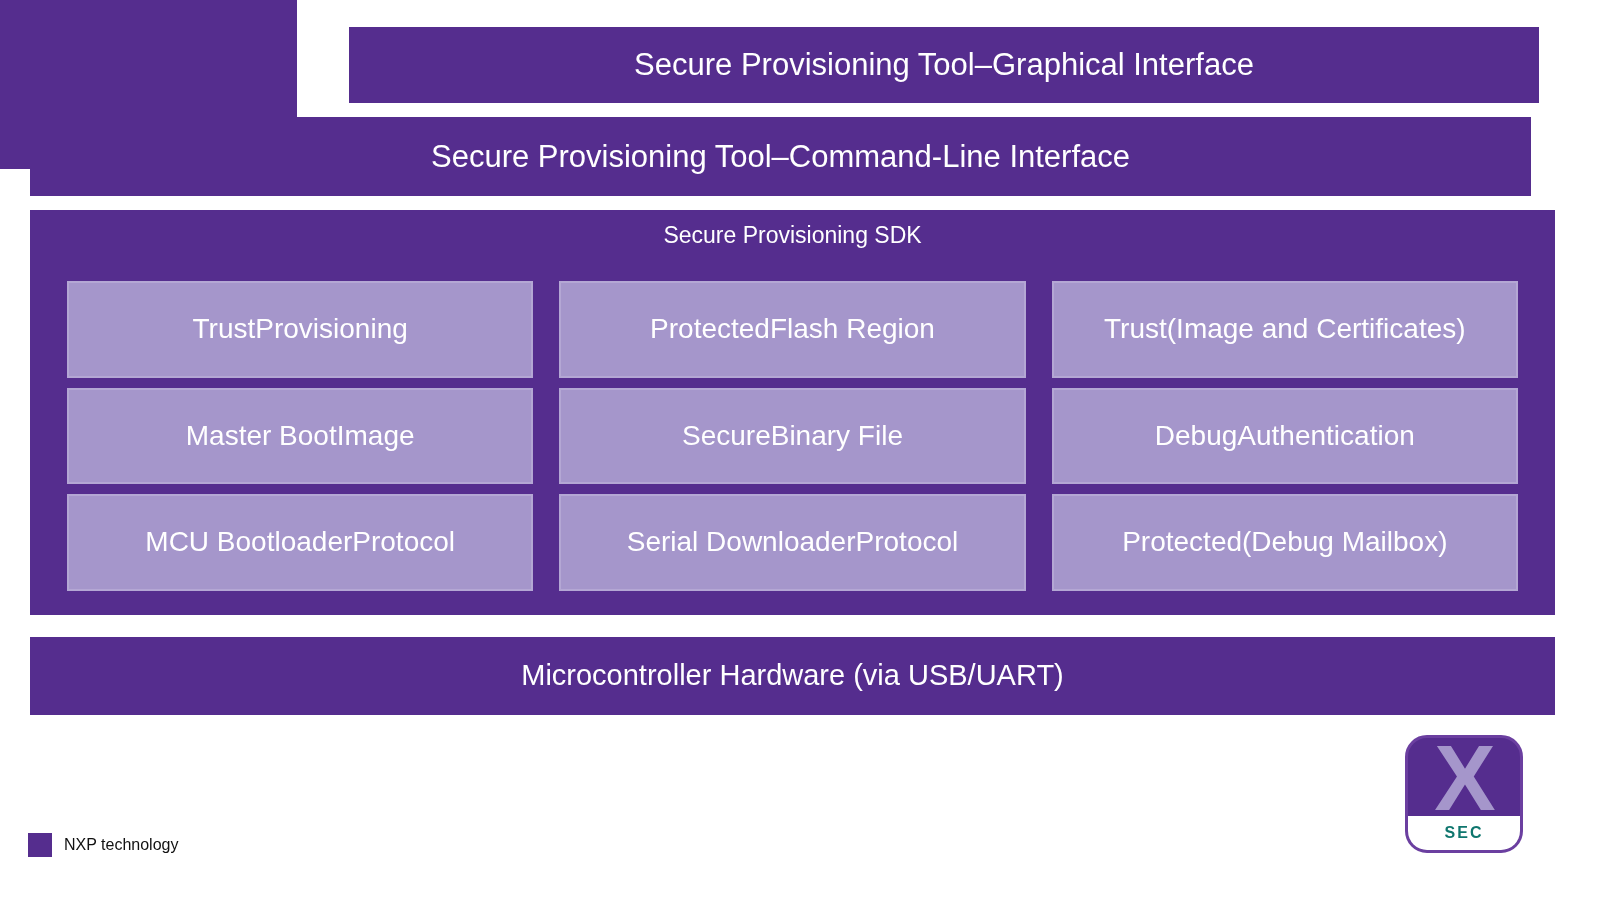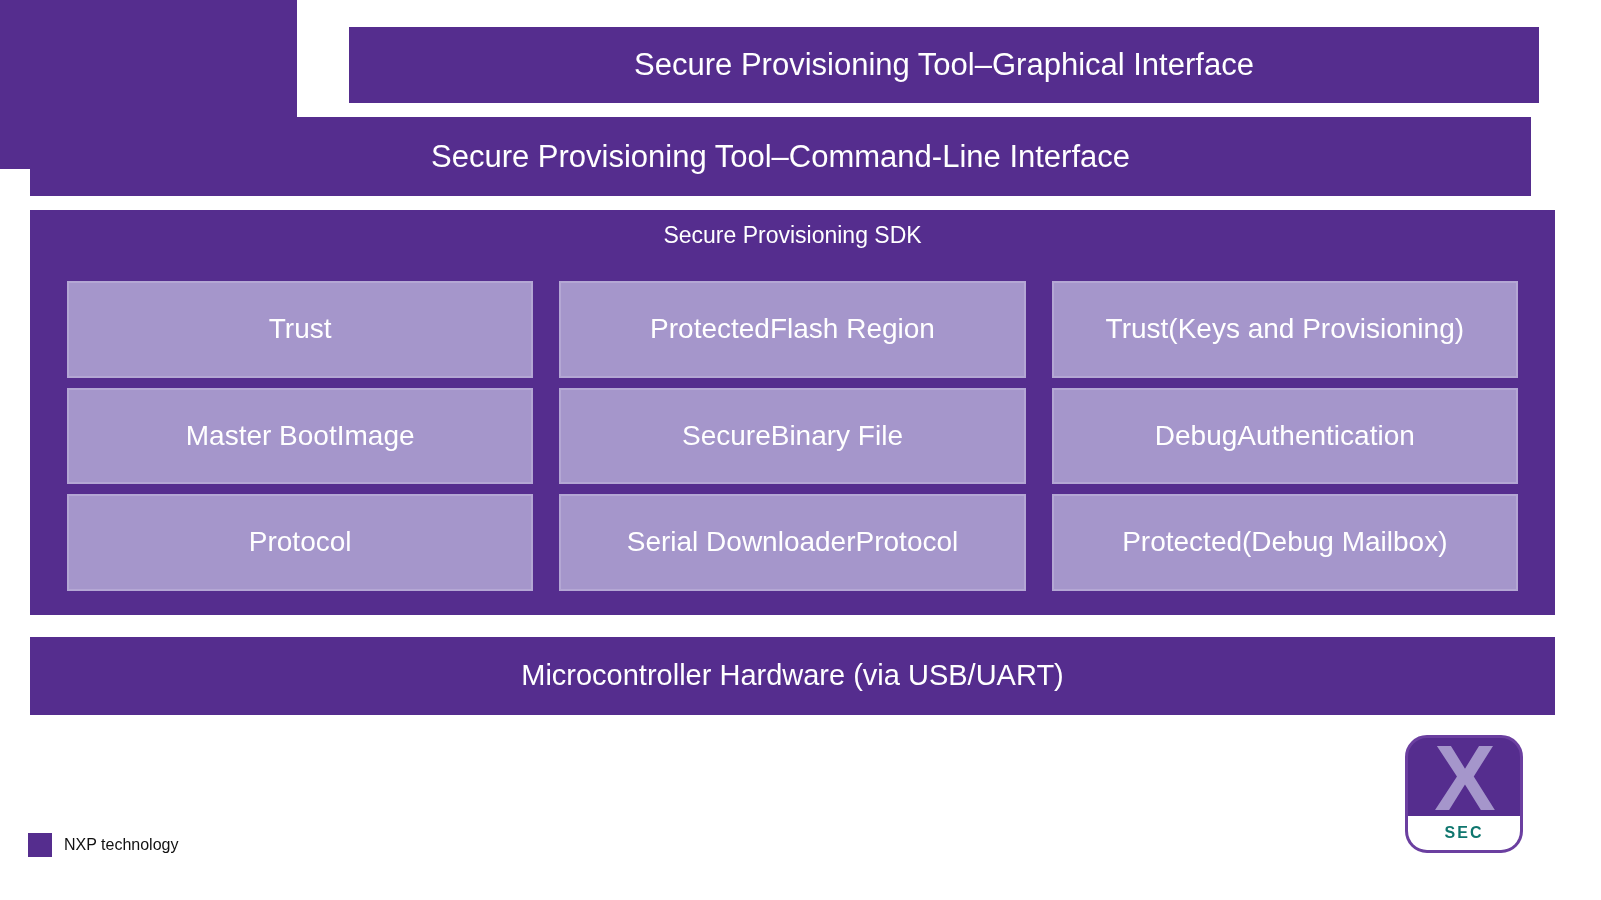--- a/index.html
+++ b/index.html
@@ -199,48 +199,50 @@
     <span>Secure Provisioning Tool–Command-Line Interface</span>
   </div>
 
   <div id="sdk-container">
     <div id="sdk-title">Secure Provisioning SDK</div>
 
     <div id="sdk-grid">
 
       <div class="sdk-cell">
         <span class="l1">Trust</span>
+        <span class="l2">Provisioning</span>
       </div>
 
       <div class="sdk-cell">
         <span class="l1">Protected</span>
         <span class="l2">Flash Region</span>
       </div>
 
       <div class="sdk-cell">
         <span class="l1">Trust</span>
-        <span class="l2">(Keys and Provisioning)</span>
+        <span class="l2">(Image and Certificates)</span>
       </div>
 
       <div class="sdk-cell">
         <span class="l1">Master Boot</span>
         <span class="l2">Image</span>
       </div>
 
       <div class="sdk-cell">
         <span class="l1">Secure</span>
         <span class="l2">Binary File</span>
       </div>
 
       <div class="sdk-cell">
         <span class="l1">Debug</span>
         <span class="l2">Authentication</span>
       </div>
 
       <div class="sdk-cell">
+        <span class="l1">MCU Bootloader</span>
         <span class="l2">Protocol</span>
       </div>
 
       <div class="sdk-cell">
         <span class="l1">Serial Downloader</span>
         <span class="l2">Protocol</span>
       </div>
 
       <div class="sdk-cell">
         <span class="l1">Protected</span>

